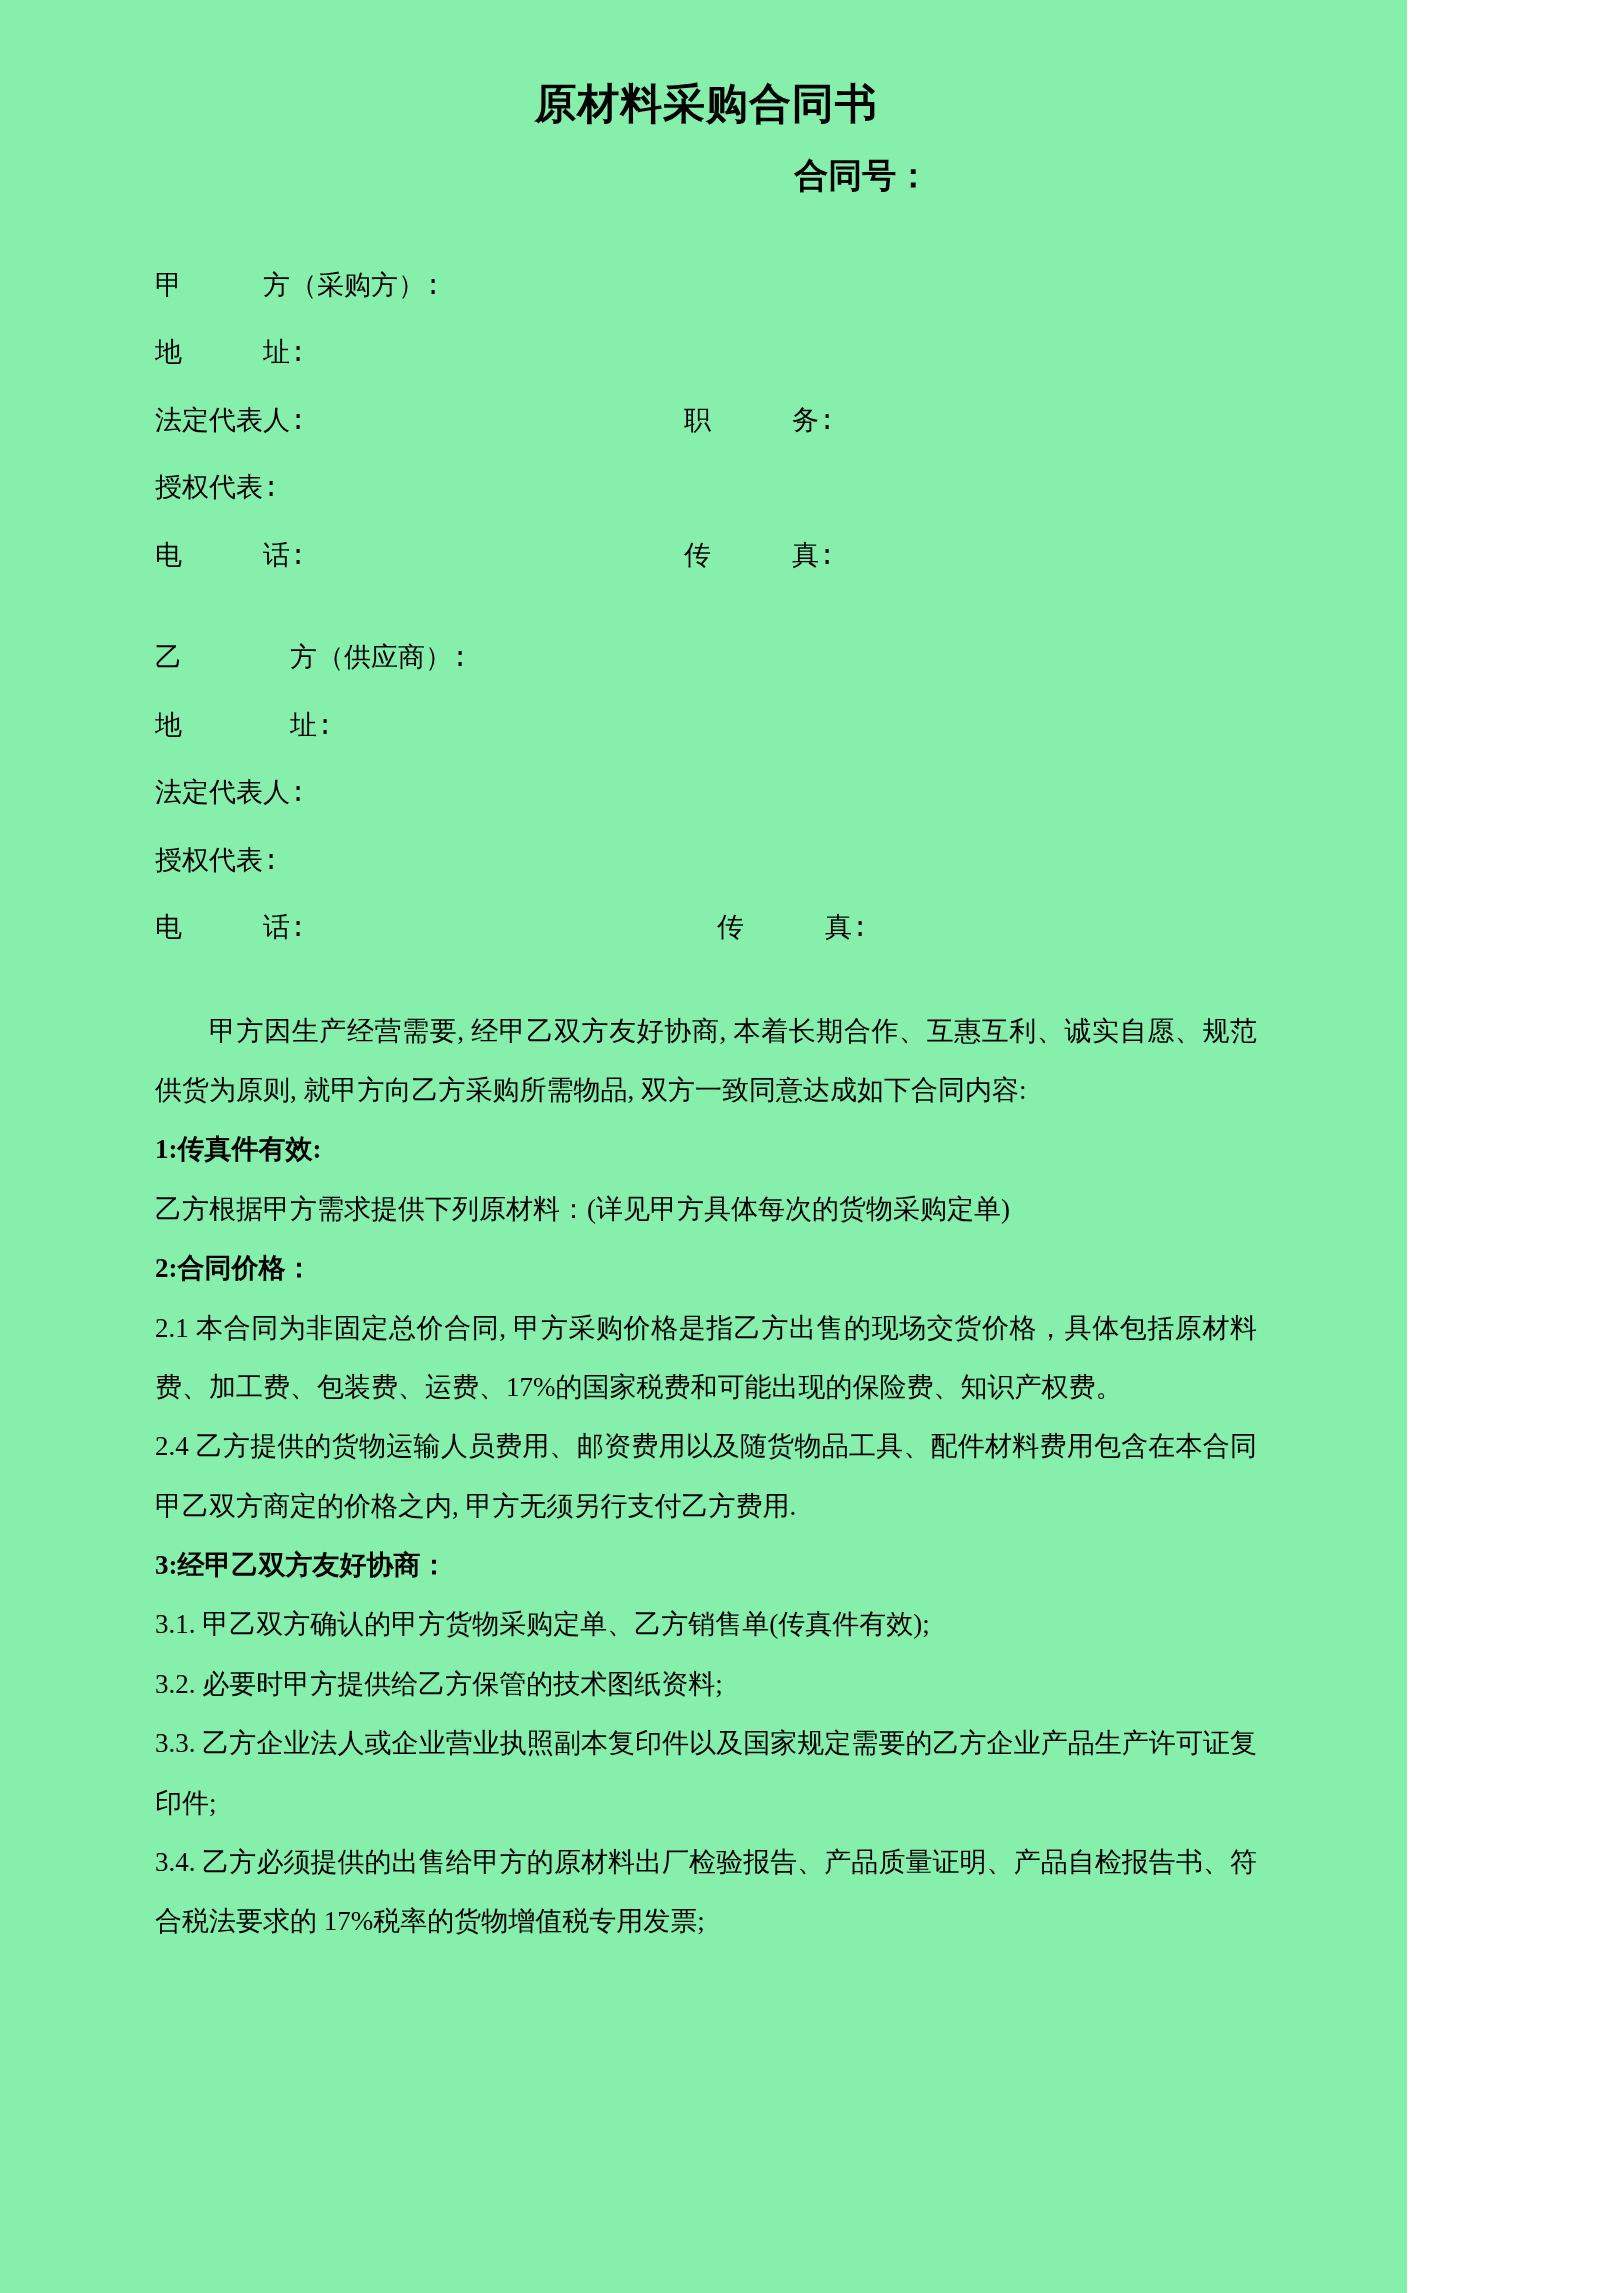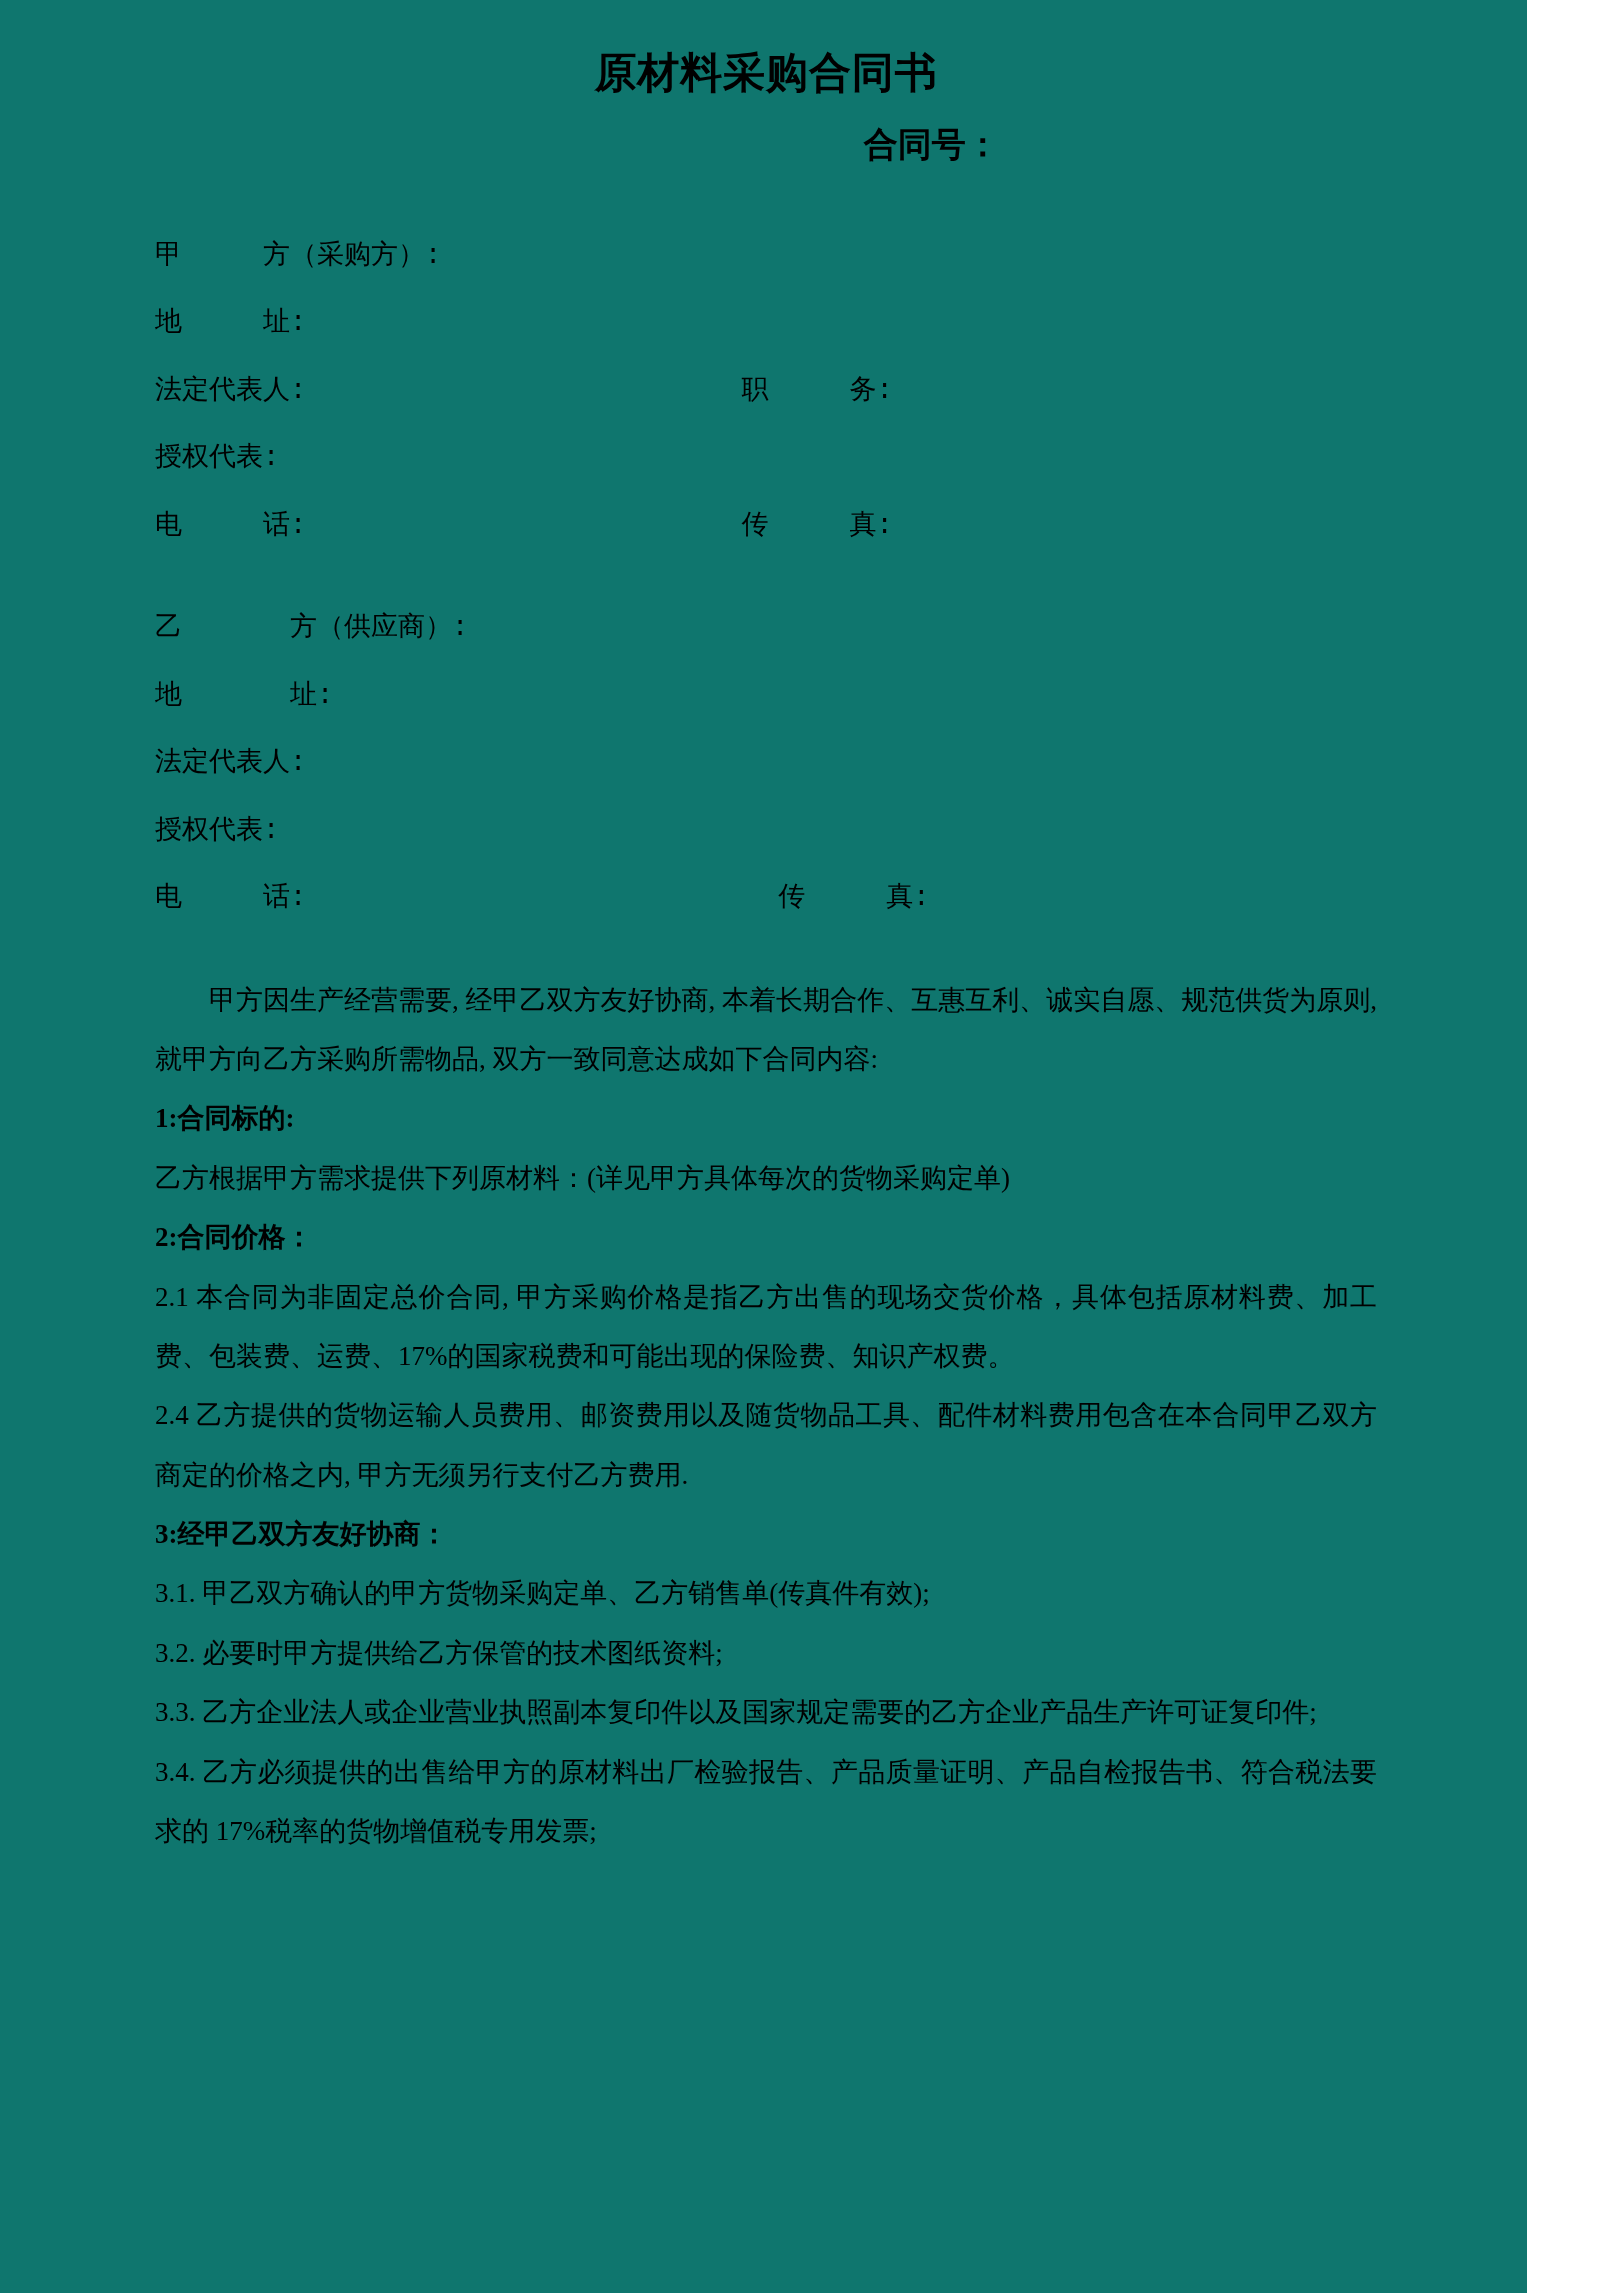--- a/index.html
+++ b/index.html
@@ -3,24 +3,24 @@
 <meta charset="utf-8">
 <style>
   * { margin: 0; padding: 0; box-sizing: border-box; }
   html, body { background: #ffffff; }
   body {
     width: 1623px;
     font-family: "Liberation Serif", "DejaVu Serif", serif;
     color: #000000;
   }
   .page {
-    width: 1527px;
+    width: 1407px;
     min-height: 2294px;
-    background: #0f766e;
-    padding: 48px 150px 55px 155px;
+    background: #86efac;
+    padding: 79px 150px 55px 155px;
   }
   .doc-title {
     text-align: center;
     font-size: 42px;
     font-weight: bold;
     letter-spacing: 0.9px;
     line-height: 1.2;
   }
   .contract-no {
     margin-top: 27px;
@@ -96,21 +96,21 @@
       <span>授权代表:</span>
     </div>
     <div class="row">
       <span class="left left-wide">电　　　话:</span>
       <span>传　　　真:</span>
     </div>
   </div>
 
   <div class="body-text">
     <p class="indent">甲方因生产经营需要, 经甲乙双方友好协商, 本着长期合作、互惠互利、诚实自愿、规范供货为原则, 就甲方向乙方采购所需物品, 双方一致同意达成如下合同内容:</p>
-    <p class="heading">1:合同标的:</p>
+    <p class="heading">1:传真件有效:</p>
     <p class="normal">乙方根据甲方需求提供下列原材料：(详见甲方具体每次的货物采购定单)</p>
     <p class="heading">2:合同价格：</p>
     <p class="normal">2.1 本合同为非固定总价合同, 甲方采购价格是指乙方出售的现场交货价格，具体包括原材料费、加工费、包装费、运费、17%的国家税费和可能出现的保险费、知识产权费。</p>
     <p class="normal">2.4 乙方提供的货物运输人员费用、邮资费用以及随货物品工具、配件材料费用包含在本合同甲乙双方商定的价格之内, 甲方无须另行支付乙方费用.</p>
     <p class="heading">3:经甲乙双方友好协商：</p>
     <p class="normal">3.1. 甲乙双方确认的甲方货物采购定单、乙方销售单(传真件有效);</p>
     <p class="normal">3.2. 必要时甲方提供给乙方保管的技术图纸资料;</p>
     <p class="normal">3.3. 乙方企业法人或企业营业执照副本复印件以及国家规定需要的乙方企业产品生产许可证复印件;</p>
     <p class="normal">3.4. 乙方必须提供的出售给甲方的原材料出厂检验报告、产品质量证明、产品自检报告书、符合税法要求的 17%税率的货物增值税专用发票;</p>
   </div>

